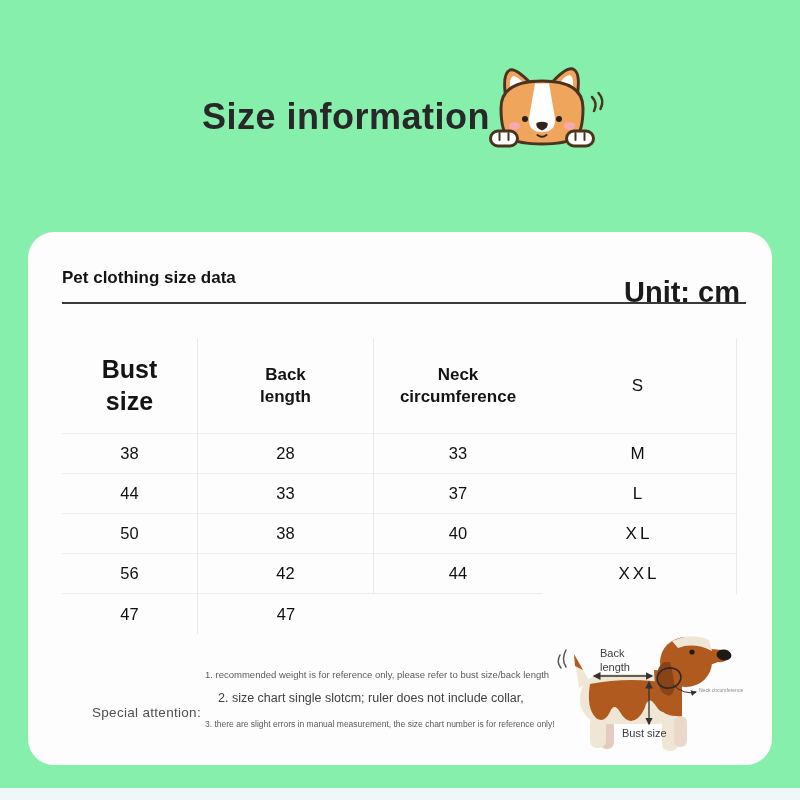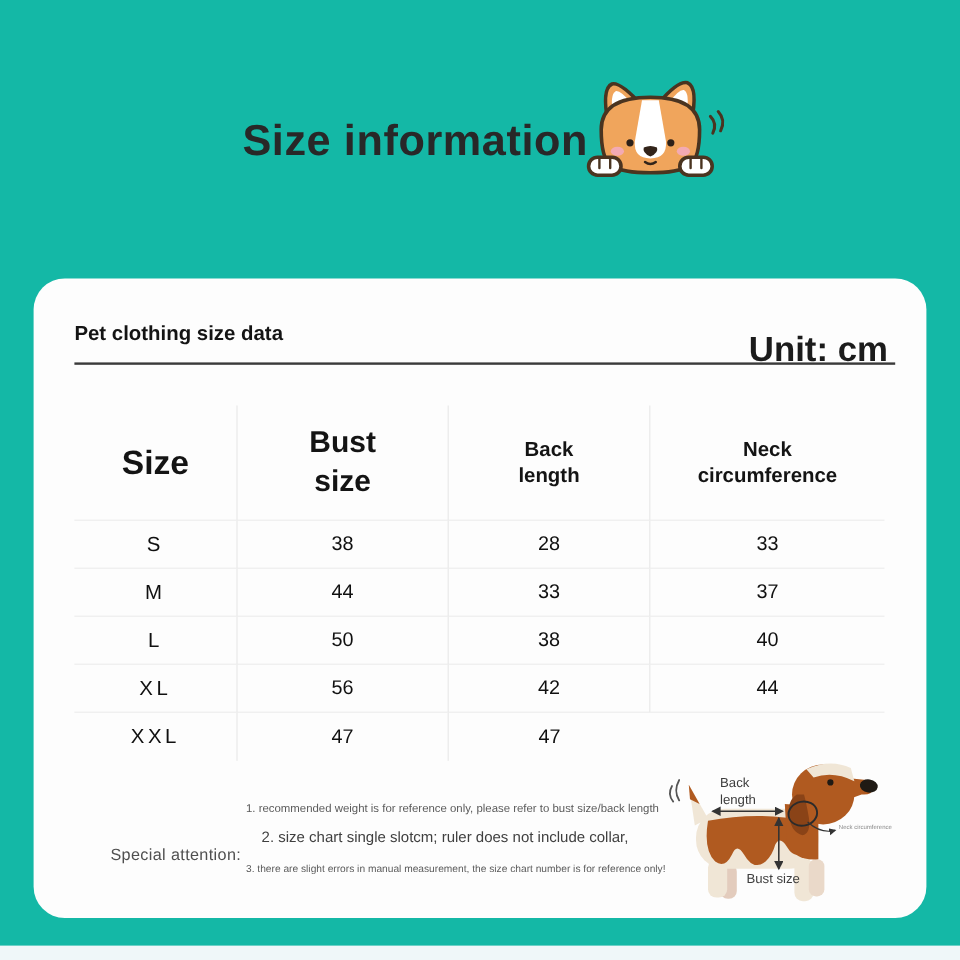--- a/index.html
+++ b/index.html
@@ -1,19 +1,19 @@
 <!DOCTYPE html>
 <html><head>
 <meta charset="utf-8">
 <style>
   * { margin:0; padding:0; box-sizing:border-box; }
   html,body { width:800px; height:800px; }
   body { font-family:"Liberation Sans", sans-serif; }
 
-  .page { position:relative; width:800px; height:800px; background:#14b8a6; overflow:hidden; }
+  .page { position:relative; width:800px; height:800px; background:#86efac; overflow:hidden; }
 
   
   .page-title {
     position:absolute; left:202px; top:96px;
     font-size:36px; font-weight:700; color:#282828; letter-spacing:.5px;
   }
   .corgi { position:absolute; left:481px; top:62px; width:126px; height:98px; }
 
   
   .card {
@@ -117,23 +117,20 @@
     </g>
   </svg>
 
   <div class="card">
 
     <div class="card-subtitle">Pet clothing size data</div>
     <div class="unit-label">Unit: cm</div>
     <div class="divider"></div>
 
     <div class="size-table">
-      <div class="cell th c0">
-          <span class="wrap">Size</span>
-        </div>
       <div class="cell th c1">
           <span class="wrap">Bust size</span>
         </div>
       <div class="cell th c2">
           <span class="wrap">Back length</span>
         </div>
       <div class="cell th c3 last-col">
           <span class="wrap">Neck circumference</span>
         </div>
 

